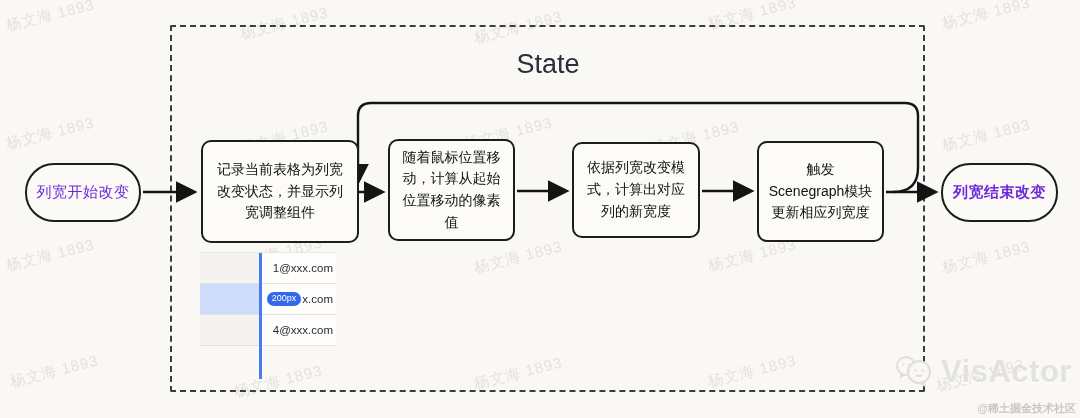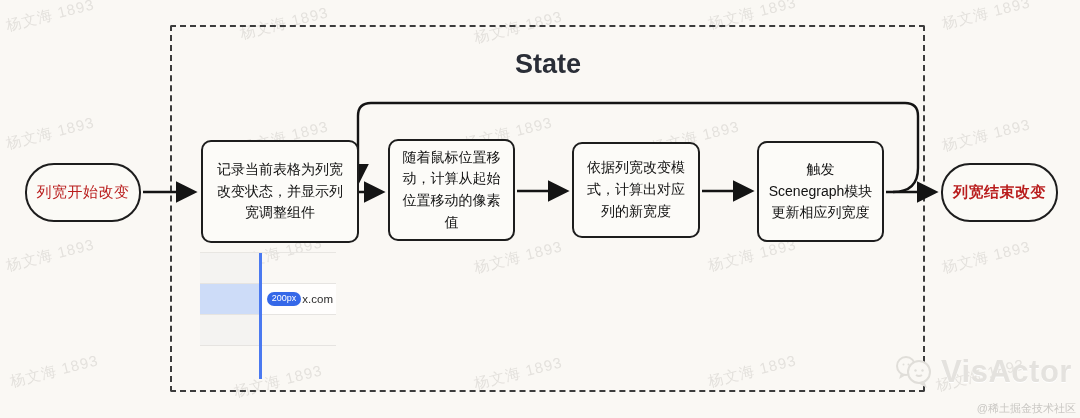--- a/index.html
+++ b/index.html
@@ -15,30 +15,30 @@
     transform:rotate(-14deg); white-space:nowrap; letter-spacing:1px;
     pointer-events:none; user-select:none;
   }
   
   .state-box {
     position:absolute; left:170px; top:25px; width:755px; height:367px;
     border:2px dashed #3c3c3c; border-radius:2px; background:transparent;
   }
   .state-title {
     position:absolute; left:430px; top:49px; width:236px;
-    text-align:center; font-size:27px; font-weight:bold; color:#2a2e37;
+    text-align:center; font-size:27px; font-weight:normal; color:#2a2e37;
   }
   
   svg.arrows { position:absolute; left:0; top:0; width:1080px; height:418px; }
   .arrow-path { stroke:#141414; stroke-width:2.4; fill:none; }
   
   .terminal {
     position:absolute; height:59px; border:2.2px solid #1d1d1d; border-radius:29px;
     background:#fbfaf6; display:flex; align-items:center; justify-content:center;
-    font-size:15px; color:#b91c1c; letter-spacing:.5px;
+    font-size:15px; color:#6d28d9; letter-spacing:.5px;
   }
   .terminal.start { left:25px;  top:163px; width:116px; }
   .terminal.end   { left:941px; top:163px; width:117px;font-weight:bold; }
   
   .step {
     position:absolute; border:2.2px solid #1d1d1d; border-radius:10px;
     background:#fcfbf8; display:flex; align-items:center; justify-content:center;
     text-align:center; font-size:14px; line-height:1.55; color:#111;
     padding:6px 8px; white-space:pre-line;
   }
@@ -70,21 +70,21 @@
   
   .brand {
     position:absolute; left:893px; top:352px; display:flex; align-items:center;
     gap:4px; pointer-events:none;
   }
   .brand-text {
     font-size:31px; color:#e4e2de; font-weight:600; letter-spacing:.5px;
     text-shadow:0 1px 0 #fff;
   }
   .credit {
-    position:absolute; right:4px; top:401px; font-size:11px; color:#c9c7c3;
+    position:absolute; right:4px; top:401px; font-size:11px; color:#c9c7c3;font-weight:bold;
   }
 </style>
 </head>
 <body>
 
 <div class="canvas">
 
   <div id="wm-layer">
       <span class="wm" style="left: 5px; top: 6px;">杨文海 1893</span>
       <span class="wm" style="left: 239px; top: 14px;">杨文海 1893</span>
@@ -142,30 +142,36 @@
     <span>触发
 Scenegraph模块更新相应列宽度</span>
   </div>
   <div class="step s3">
     <span>依据列宽改变模式，计算出对应列的新宽度</span>
   </div>
 
   <div class="mini-table">
     <div class="mt-row">
       <div class="mt-left"></div>
+      <div class="mt-right">
+        <span>1@xxx.com</span>
+      </div>
     </div>
     <div class="mt-row">
       <div class="mt-left hl"></div>
       <div class="mt-right">
         <span class="mt-badge">200px</span>
         <span>x.com</span>
       </div>
     </div>
     <div class="mt-row">
       <div class="mt-left"></div>
+      <div class="mt-right">
+        <span>4@xxx.com</span>
+      </div>
     </div>
     <div class="resize-line"></div>
   </div>
 
   <div class="brand">
     <svg width="44" height="40" viewBox="0 0 44 40">
       <g fill="none" stroke="#e0ded9" stroke-width="2">
         <circle cx="13" cy="14" r="9"></circle>
         <path d="M8,21 L6,27 L13,23" fill="#e0ded9" stroke="none"></path>
         <circle cx="26" cy="20" r="11" fill="#faf8f4"></circle>

